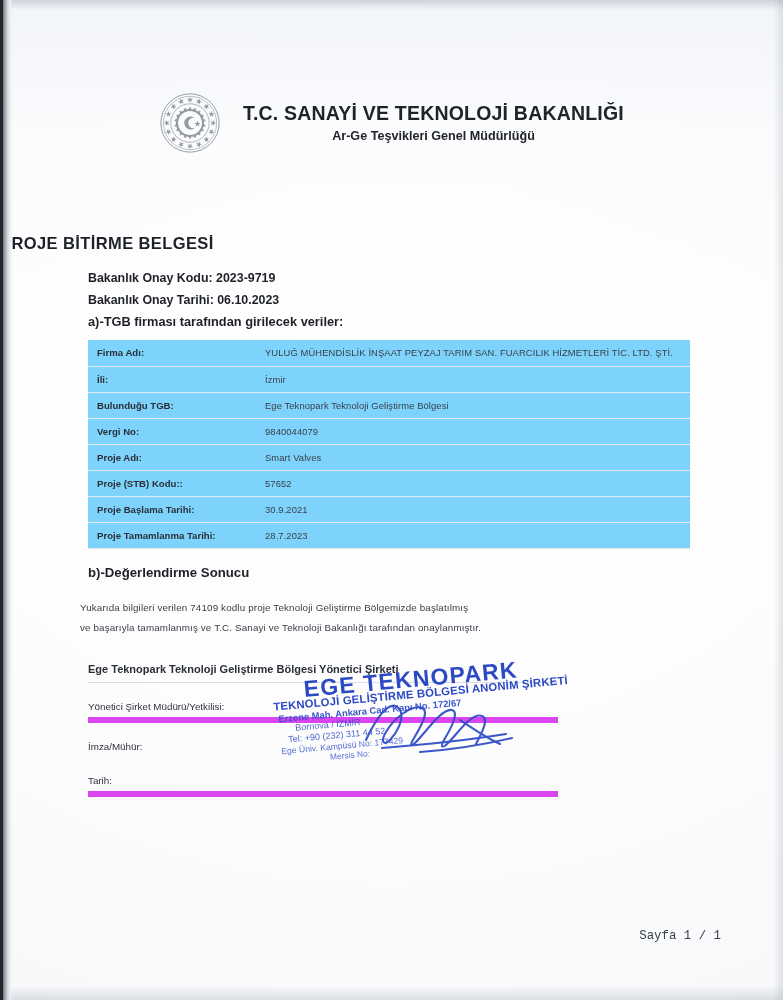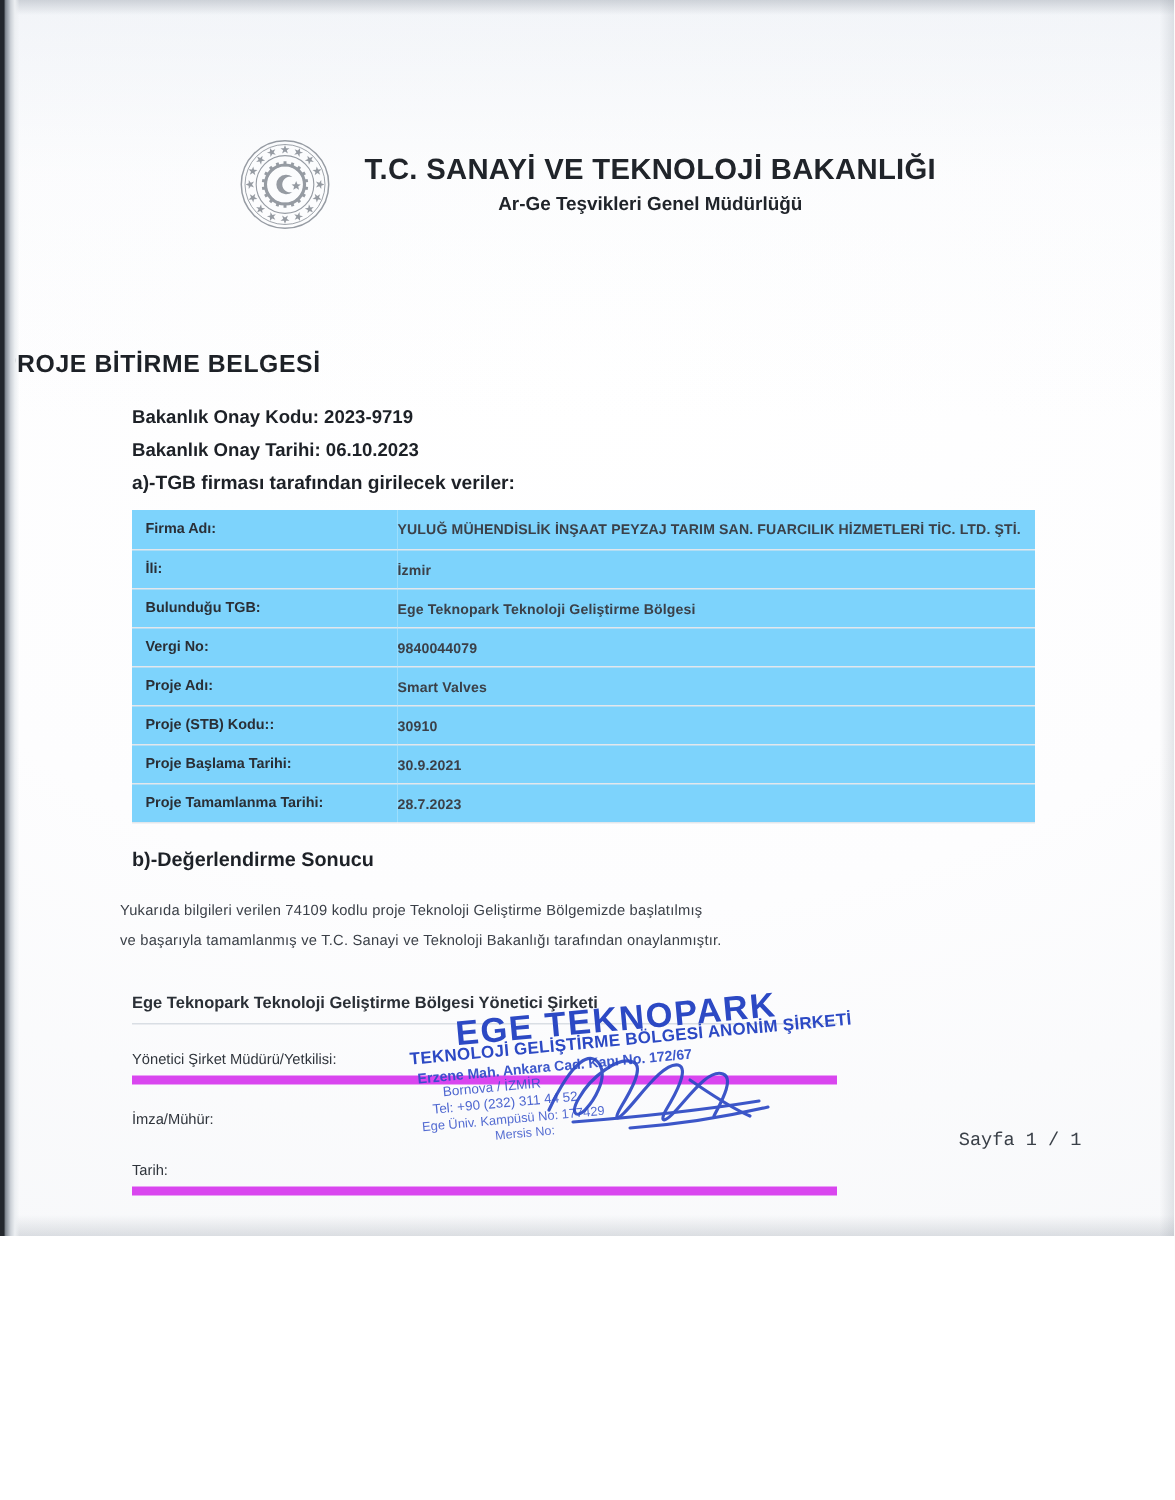--- a/index.html
+++ b/index.html
@@ -9,21 +9,21 @@
     background: #ffffff;
   }
   body {
     font-family: "Liberation Sans", sans-serif;
   }
 
   
   #scan {
     position: relative;
     width: 783px;
-    height: 824px;
+    height: 1000px;
     overflow: hidden;
     background: #fdfdfd;
   }
   
   #paper {
     position: absolute;
     inset: 0;
     background:
       radial-gradient(ellipse 120% 80% at 50% 30%, #ffffff 0%, #fdfdfe 55%, #f7f8fa 100%);
   }
@@ -181,21 +181,21 @@
   .data-table td.lbl {
     width: 168px;
     padding-left: 9px;
     font-size: 9.6px;
     font-weight: bold;
     color: #2a2f36;
     white-space: nowrap;
   }
   .data-table td.val {
     font-size: 9.4px;
-    font-weight: bold;
+    font-weight: normal;
     color: #3b4048;
     letter-spacing: 0.1px;
     white-space: nowrap;
   }
 
   
   .eval-text {
     position: absolute;
     left: 80px;
     top: 598px;
@@ -428,21 +428,21 @@
         <tr class="plain">
           <td class="lbl">Vergi No:</td>
           <td class="val">9840044079</td>
         </tr>
         <tr class="shaded">
           <td class="lbl">Proje Adı:</td>
           <td class="val">Smart Valves</td>
         </tr>
         <tr class="plain">
           <td class="lbl">Proje (STB) Kodu::</td>
-          <td class="val">30910</td>
+          <td class="val">57652</td>
         </tr>
         <tr class="shaded">
           <td class="lbl">Proje Başlama Tarihi:</td>
           <td class="val">30.9.2021</td>
         </tr>
         <tr class="plain">
           <td class="lbl">Proje Tamamlanma Tarihi:</td>
           <td class="val">28.7.2023</td>
         </tr>
       </tbody>

